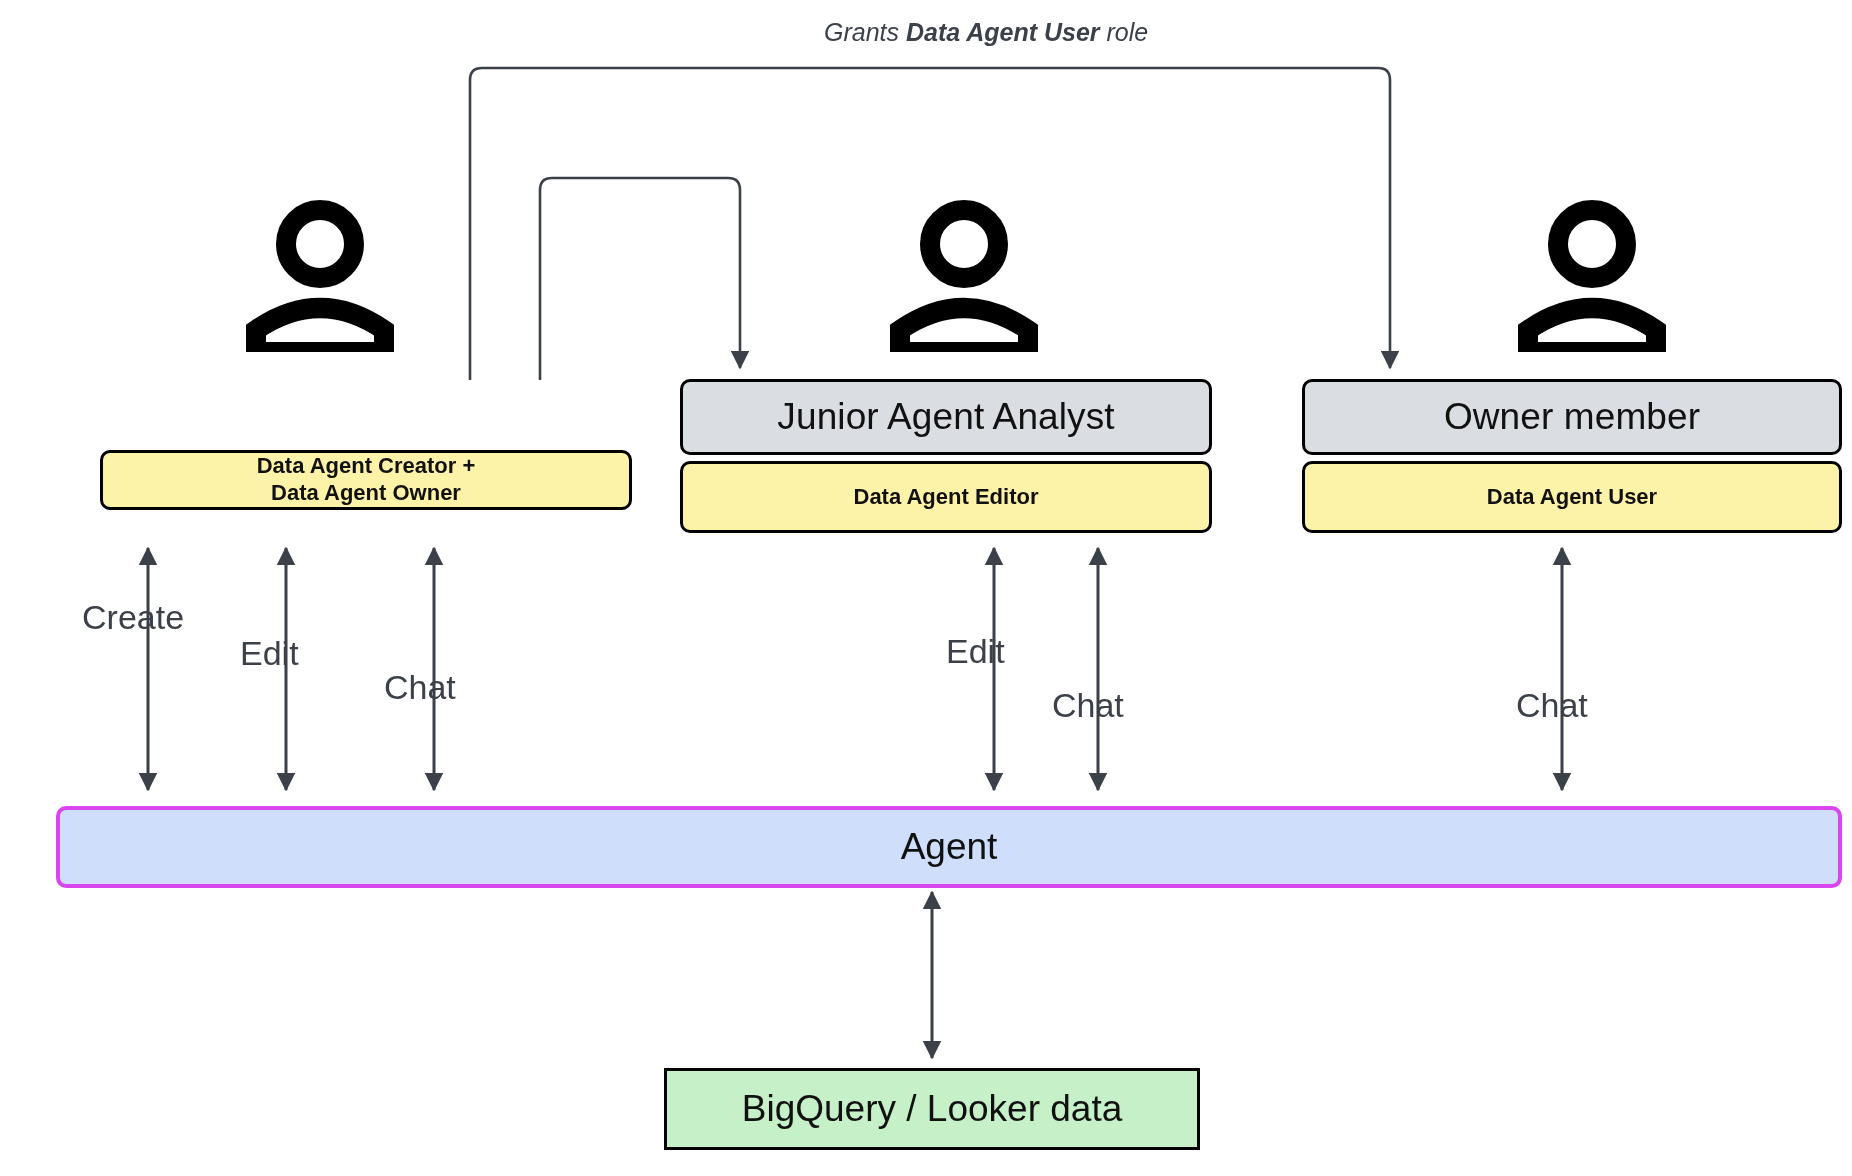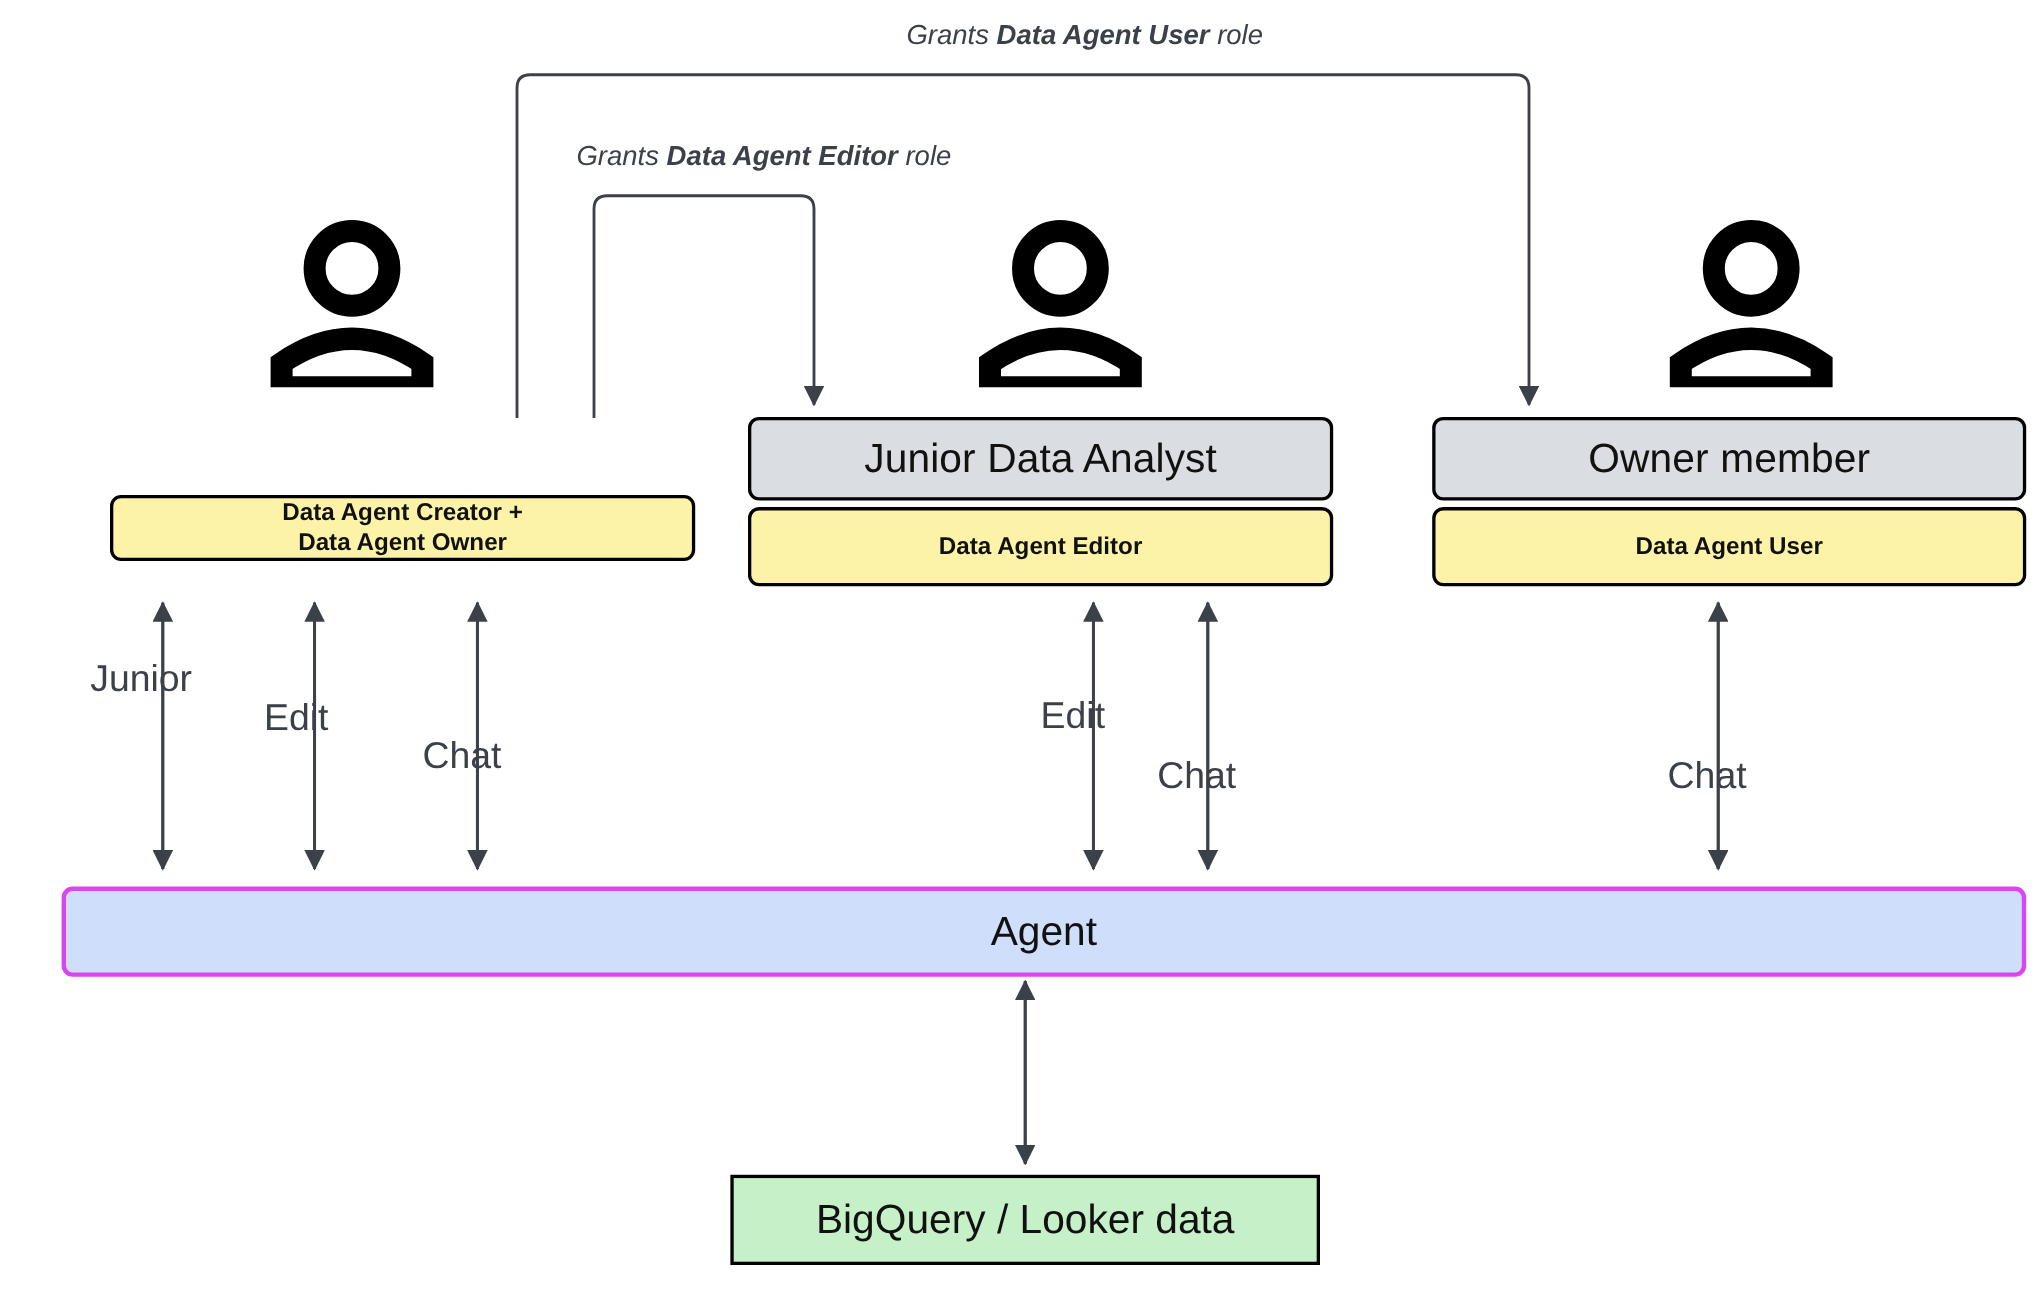--- a/index.html
+++ b/index.html
@@ -103,23 +103,20 @@
     <line x1="1562" y1="548" x2="1562" y2="790" stroke="#3c4149" stroke-width="2.6" marker-end="url(#arrowEnd)"></line>
 
     <line x1="932" y1="1058" x2="932" y2="892" stroke="#3c4149" stroke-width="2.6" marker-end="url(#arrowEnd)"></line>
     <line x1="932" y1="892" x2="932" y2="1058" stroke="#3c4149" stroke-width="2.6" marker-end="url(#arrowEnd)"></line>
   </svg>
 
   <div class="grant-label" style="left:824px;top:18px;">
     <span>Grants </span><b>Data Agent User</b><span> role</span>
   </div>
 
-  <div class="grant-label" style="left:524px;top:128px;">
-    <span>Grants </span><b>Data Agent Editor</b><span> role</span>
-  </div>
 
   <div class="person" style="left:240px;top:200px;width:160px;height:152px;">
     <svg width="160" height="152" viewBox="0 0 160 152">
       <circle cx="80" cy="44" r="34" fill="none" stroke="#000" stroke-width="20"></circle>
       <path d="M 16 152 L 16 130 Q 80 86 144 130 L 144 152 Z" fill="none" stroke="#000" stroke-width="20" stroke-linejoin="miter"></path>
     </svg>
   </div>
 
   <div class="person" style="left:884px;top:200px;width:160px;height:152px;">
     <svg width="160" height="152" viewBox="0 0 160 152">
@@ -135,27 +132,27 @@
     </svg>
   </div>
 
   <div class="node role-box" style="left:56px;top:450px;width:532px;height:60px;margin-left:44px;">
     <div>
       <div>Data Agent Creator +</div>
       <div>Data Agent Owner</div>
     </div>
   </div>
 
-  <div class="node title-box" style="left:680px;top:379px;width:532px;height:76px;">Junior Data Analyst</div>
+  <div class="node title-box" style="left:680px;top:379px;width:532px;height:76px;">Junior Agent Analyst</div>
   <div class="node role-box" style="left:680px;top:461px;width:532px;height:72px;">Data Agent Editor</div>
 
   <div class="node title-box" style="left:1302px;top:379px;width:540px;height:76px;">Owner member</div>
   <div class="node role-box" style="left:1302px;top:461px;width:540px;height:72px;">Data Agent User</div>
 
-  <div class="edge-label" style="left:82px;top:598px;">Junior</div>
+  <div class="edge-label" style="left:82px;top:598px;">Create</div>
   <div class="edge-label" style="left:240px;top:634px;">Edit</div>
   <div class="edge-label" style="left:384px;top:668px;">Chat</div>
 
   <div class="edge-label" style="left:946px;top:632px;">Edit</div>
   <div class="edge-label" style="left:1052px;top:686px;">Chat</div>
 
   <div class="edge-label" style="left:1516px;top:686px;">Chat</div>
 
   <div class="node agent-box" style="left:56px;top:806px;width:1786px;height:82px;">Agent</div>
 

